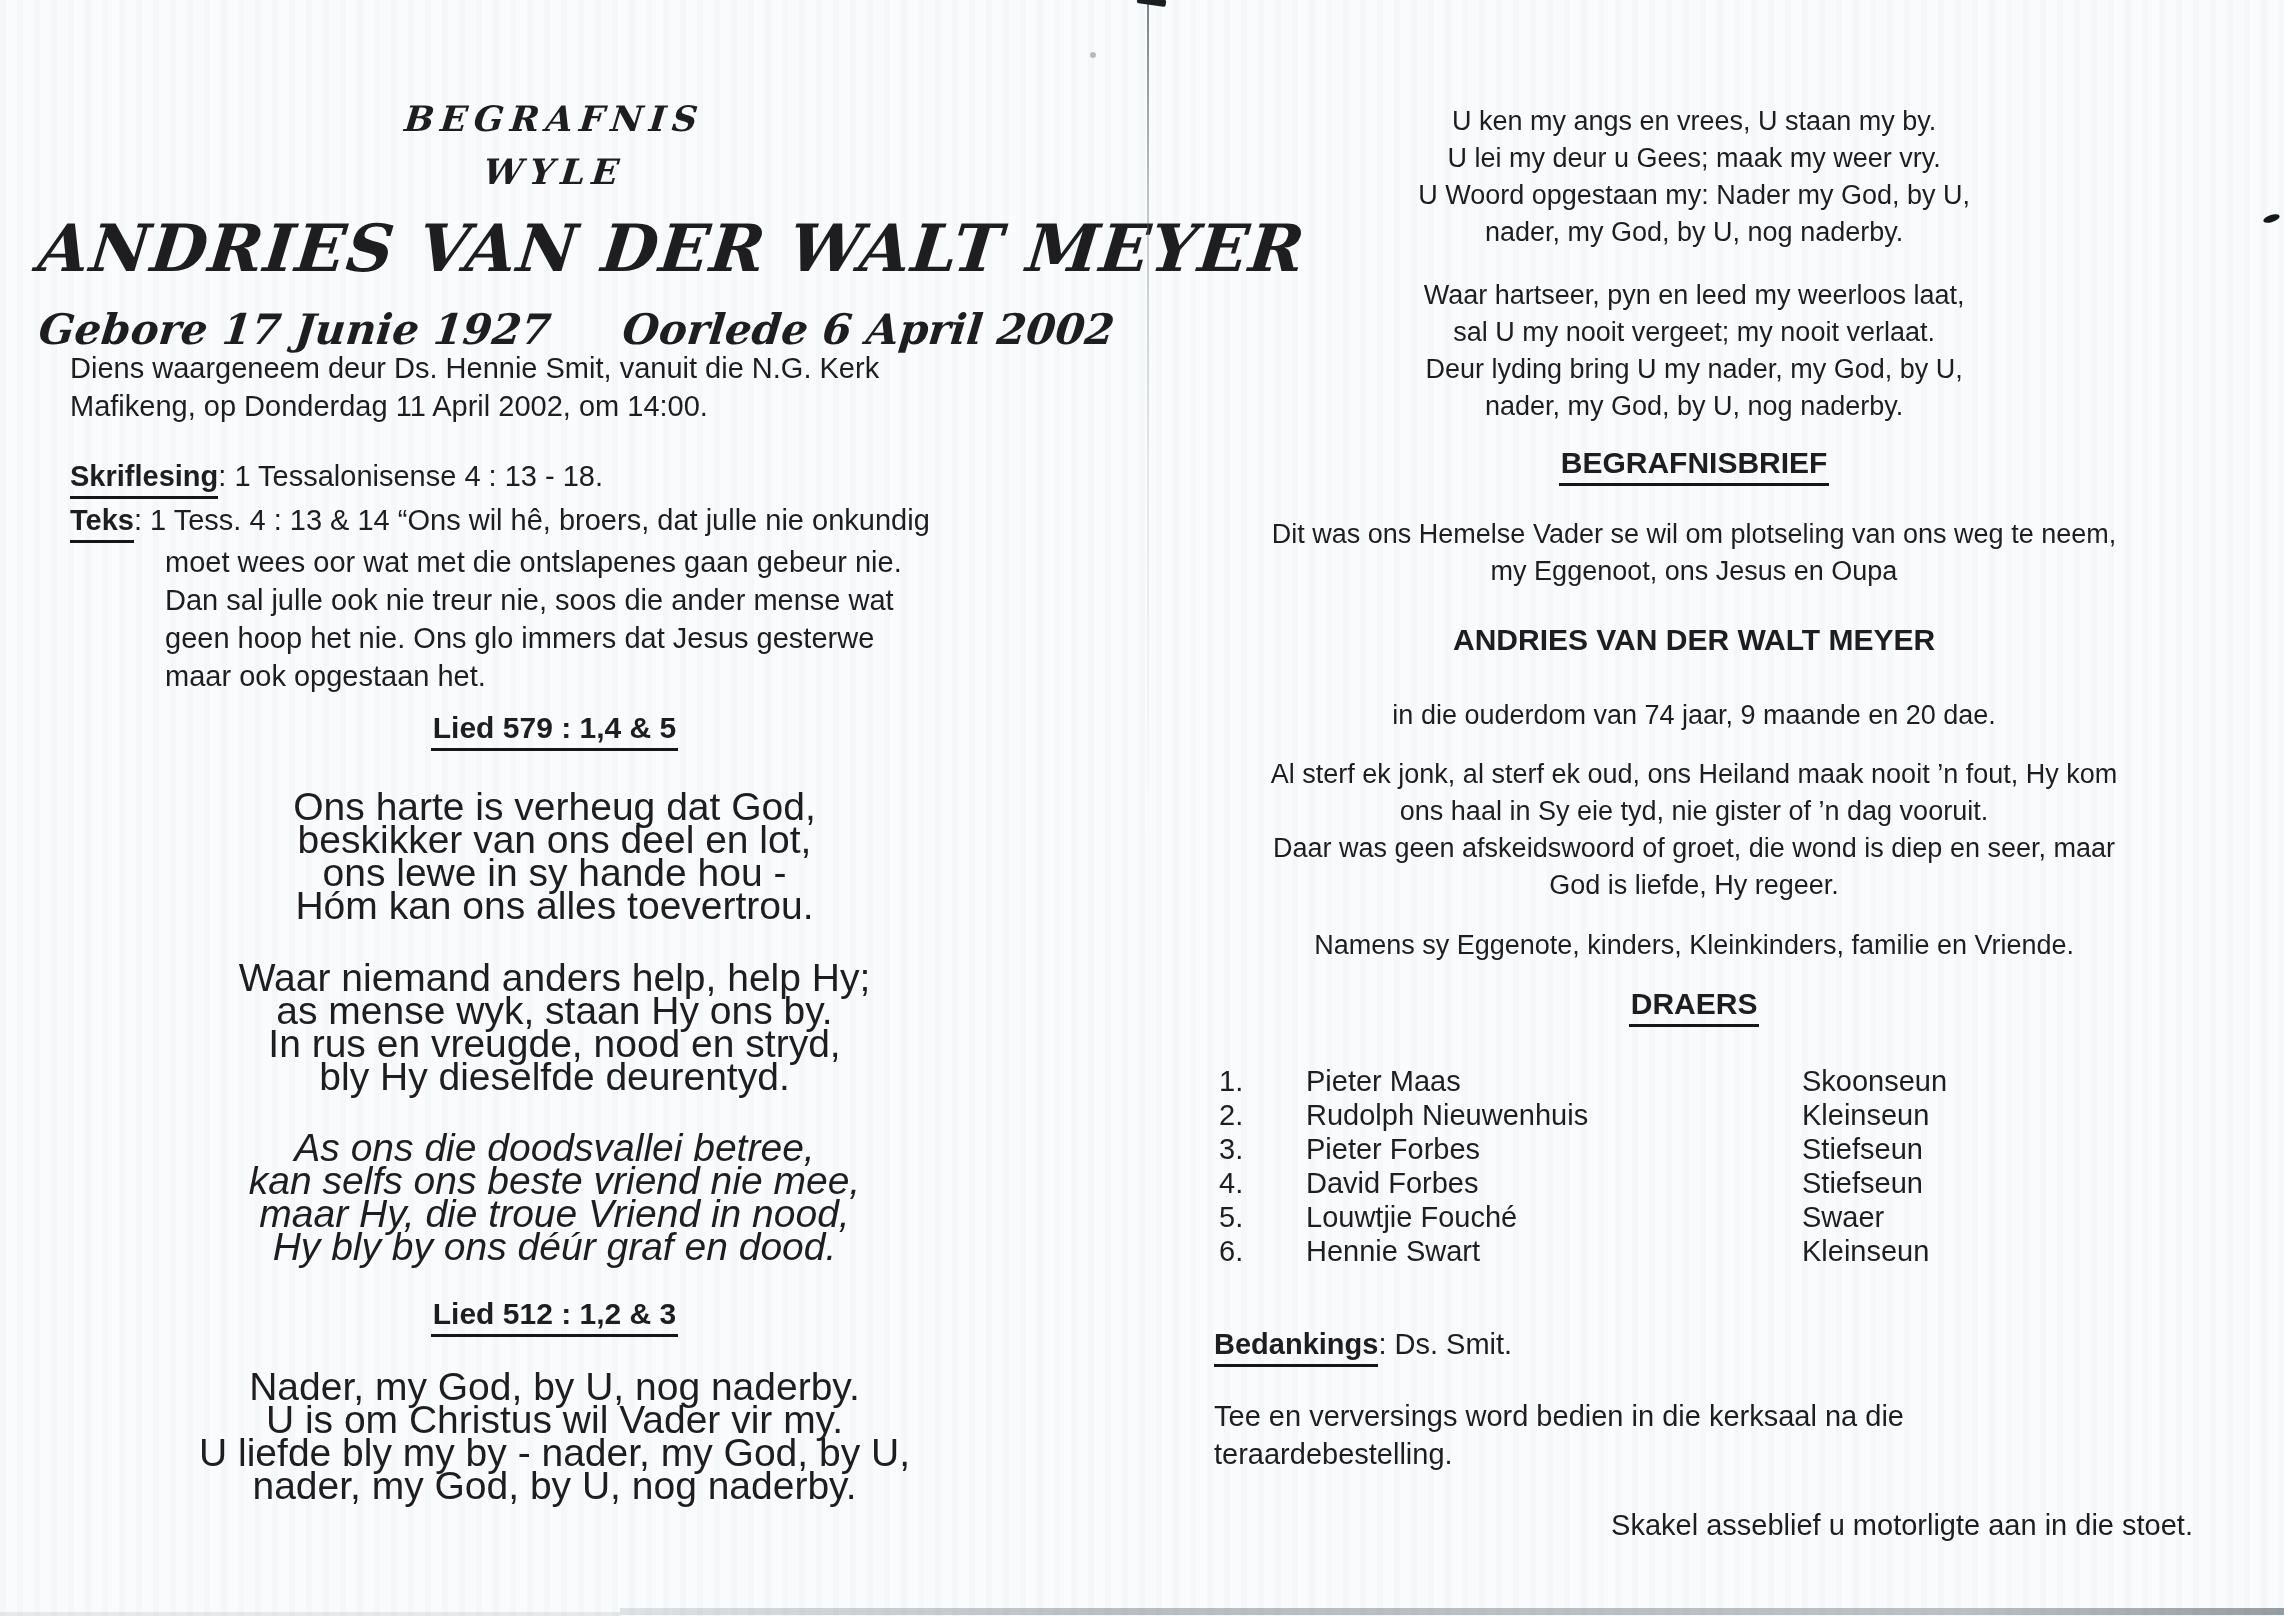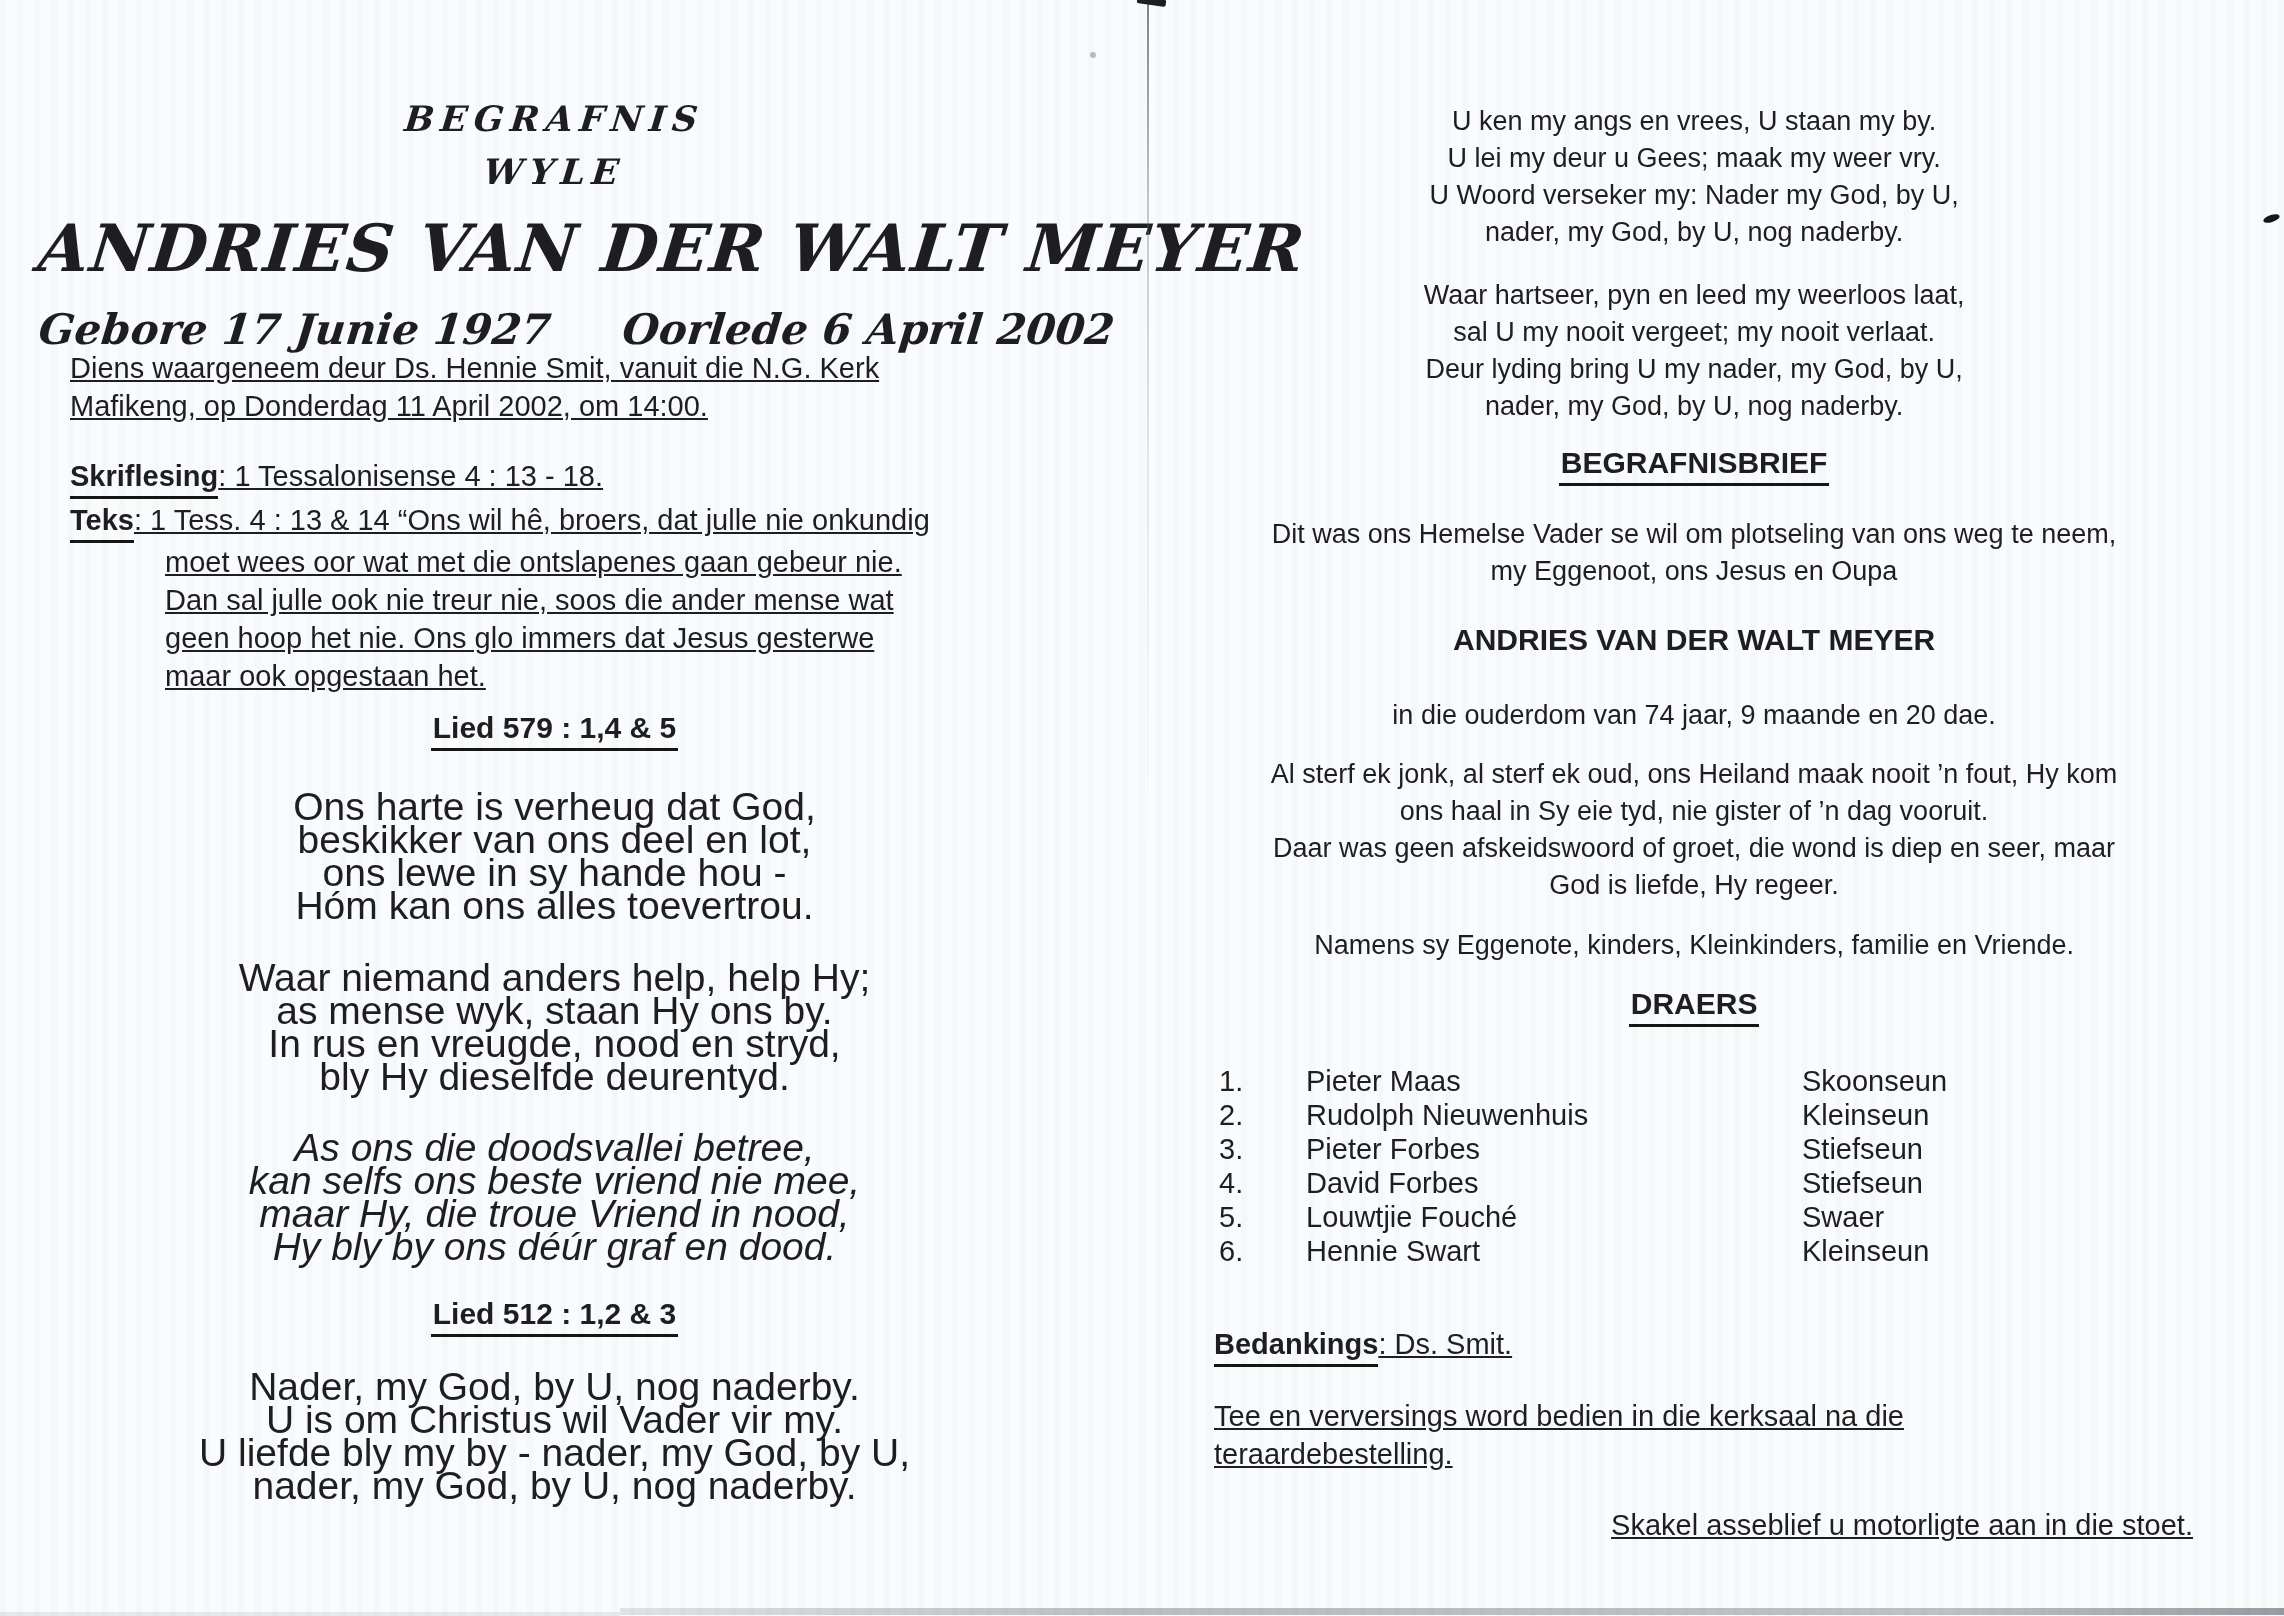--- a/index.html
+++ b/index.html
@@ -27,21 +27,21 @@
   .script{
     font-family:"DejaVu Serif", serif;
     font-style:italic;font-weight:700;
     transform:skewX(-6deg);
   }
   .s-small{font-size:35px;letter-spacing:6.5px;}
   .s-name{font-size:65px;letter-spacing:1.3px;white-space:nowrap;}
   .s-dates{font-size:42px;white-space:nowrap;}
   .date-gap{display:inline-block;width:72px;}
 
-  .bt{font-size:29px;line-height:38px;margin:0;text-decoration:underline;}
+  .bt{font-size:29px;line-height:38px;margin:0;}
   .stanza{font-size:39px;line-height:33px;}
   .stanza-r{font-size:27px;line-height:37px;}
 
   .heading{
     font-weight:700;font-size:30px;margin:0;
   }
   .heading .u{
     display:inline-block;border-bottom:3.3px solid #161616;padding:0 1.3px 2.6px 1.3px;
   }
   .lbl{
@@ -153,21 +153,21 @@
     <div>nader, my God, by U, nog naderby.</div>
   </div>
 
 </section>
 
 <section class="page rightp">
 
   <div class="stanza-r abs ctr" style="left:19.6px;top:103px;width:1051px;">
     <div>U ken my angs en vrees, U staan my by.</div>
     <div>U lei my deur u Gees; maak my weer vry.</div>
-    <div>U Woord verseker my: Nader my God, by U,</div>
+    <div>U Woord opgestaan my: Nader my God, by U,</div>
     <div>nader, my God, by U, nog naderby.</div>
   </div>
 
   <div class="stanza-r abs ctr" style="left:19.6px;top:277px;width:1051px;">
     <div>Waar hartseer, pyn en leed my weerloos laat,</div>
     <div>sal U my nooit vergeet; my nooit verlaat.</div>
     <div>Deur lyding bring U my nader, my God, by U,</div>
     <div>nader, my God, by U, nog naderby.</div>
   </div>
 

